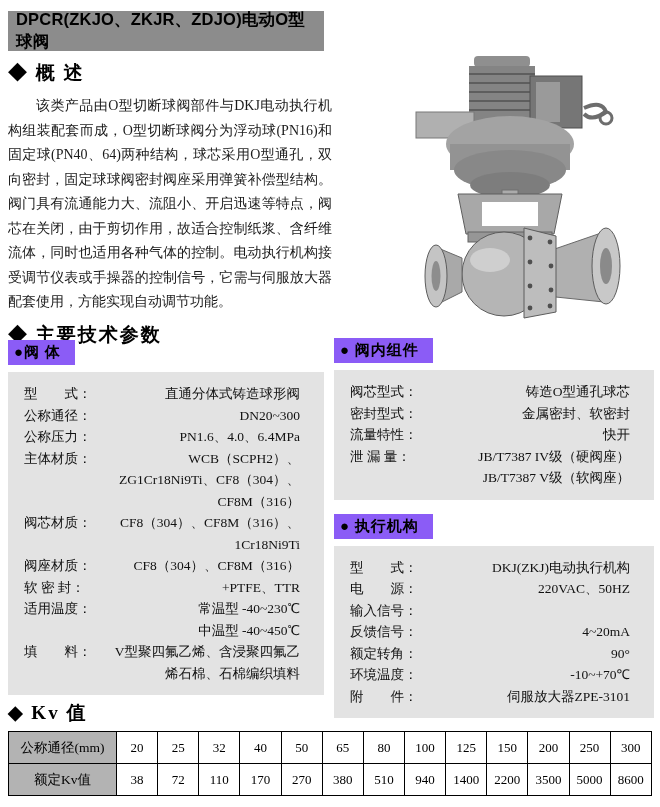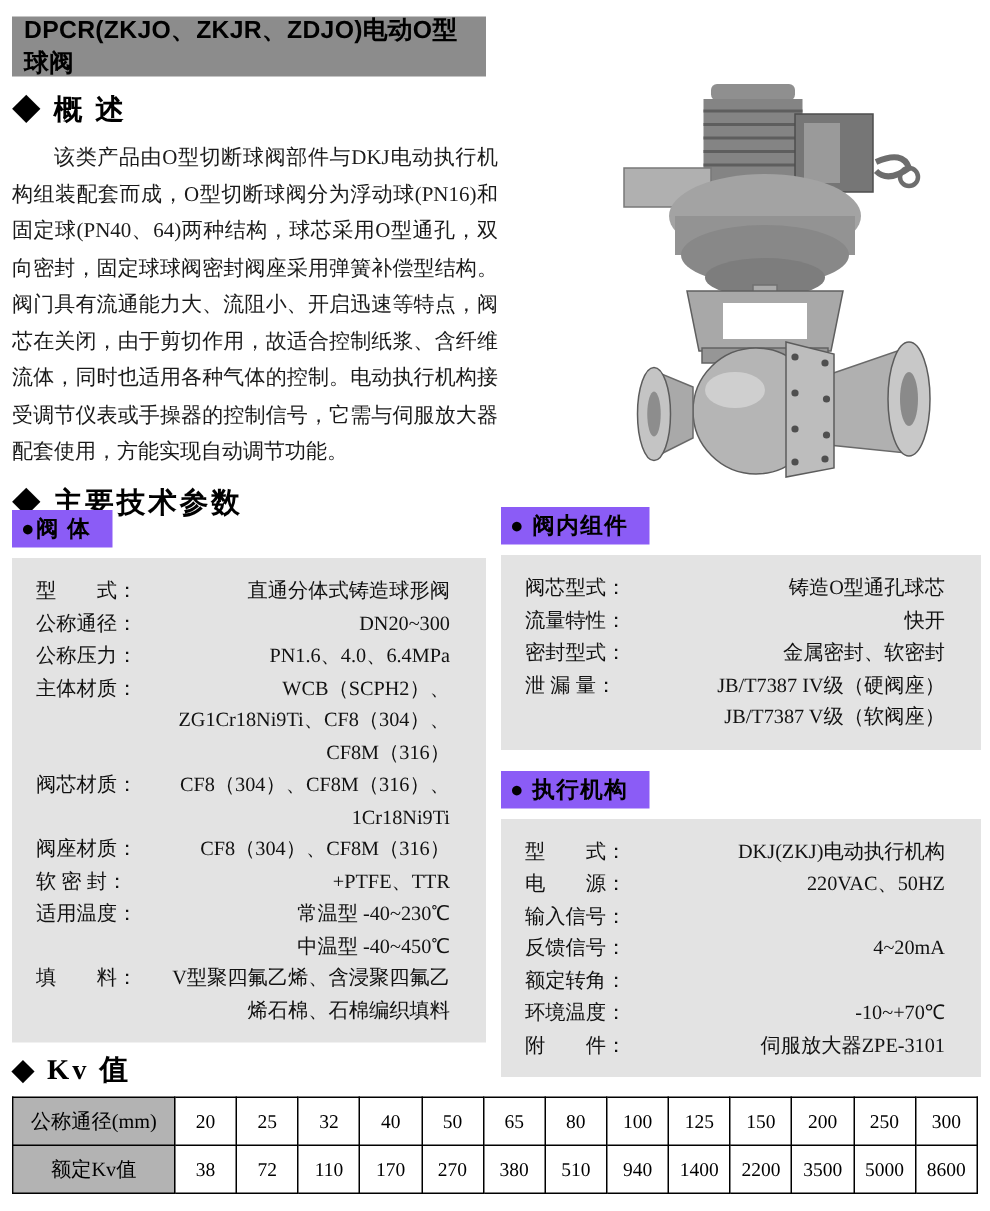--- a/index.html
+++ b/index.html
@@ -167,26 +167,26 @@
 
 <div class="right-col">
   <div class="section">
     <span class="col-label">● 阀内组件</span>
     <div class="spec-box">
       <div class="spec-row">
           <span class="spec-label">阀芯型式：</span>
           <span class="spec-value">铸造O型通孔球芯</span>
         </div>
       <div class="spec-row">
+          <span class="spec-label">密封型式：</span>
+          <span class="spec-value">金属密封、软密封</span>
+        </div>
+      <div class="spec-row">
           <span class="spec-label">流量特性：</span>
           <span class="spec-value">快开</span>
-        </div>
-      <div class="spec-row">
-          <span class="spec-label">密封型式：</span>
-          <span class="spec-value">金属密封、软密封</span>
         </div>
       <div class="spec-row">
           <span class="spec-label">泄 漏 量：</span>
           <span class="spec-value">JB/T7387 IV级（硬阀座）
 JB/T7387 V级（软阀座）</span>
         </div>
     </div>
   </div>
   <div class="section">
     <span class="col-label">● 执行机构</span>
@@ -201,20 +201,21 @@
         </div>
       <div class="spec-row">
           <span class="spec-label">输入信号：</span>
         </div>
       <div class="spec-row">
           <span class="spec-label">反馈信号：</span>
           <span class="spec-value">4~20mA</span>
         </div>
       <div class="spec-row">
           <span class="spec-label">额定转角：</span>
+          <span class="spec-value">90°</span>
         </div>
       <div class="spec-row">
           <span class="spec-label">环境温度：</span>
           <span class="spec-value">-10~+70℃</span>
         </div>
       <div class="spec-row">
           <span class="spec-label">附　　件：</span>
           <span class="spec-value">伺服放大器ZPE-3101</span>
         </div>
     </div>

